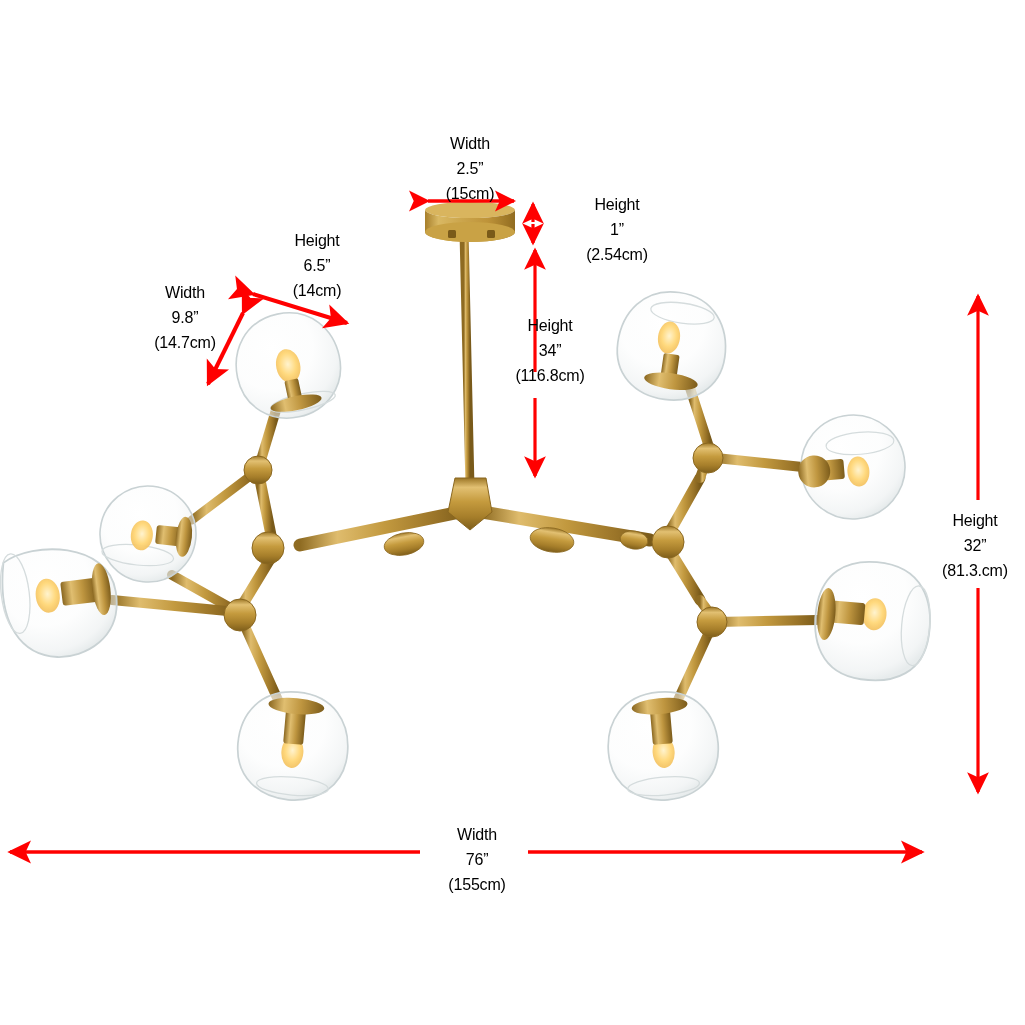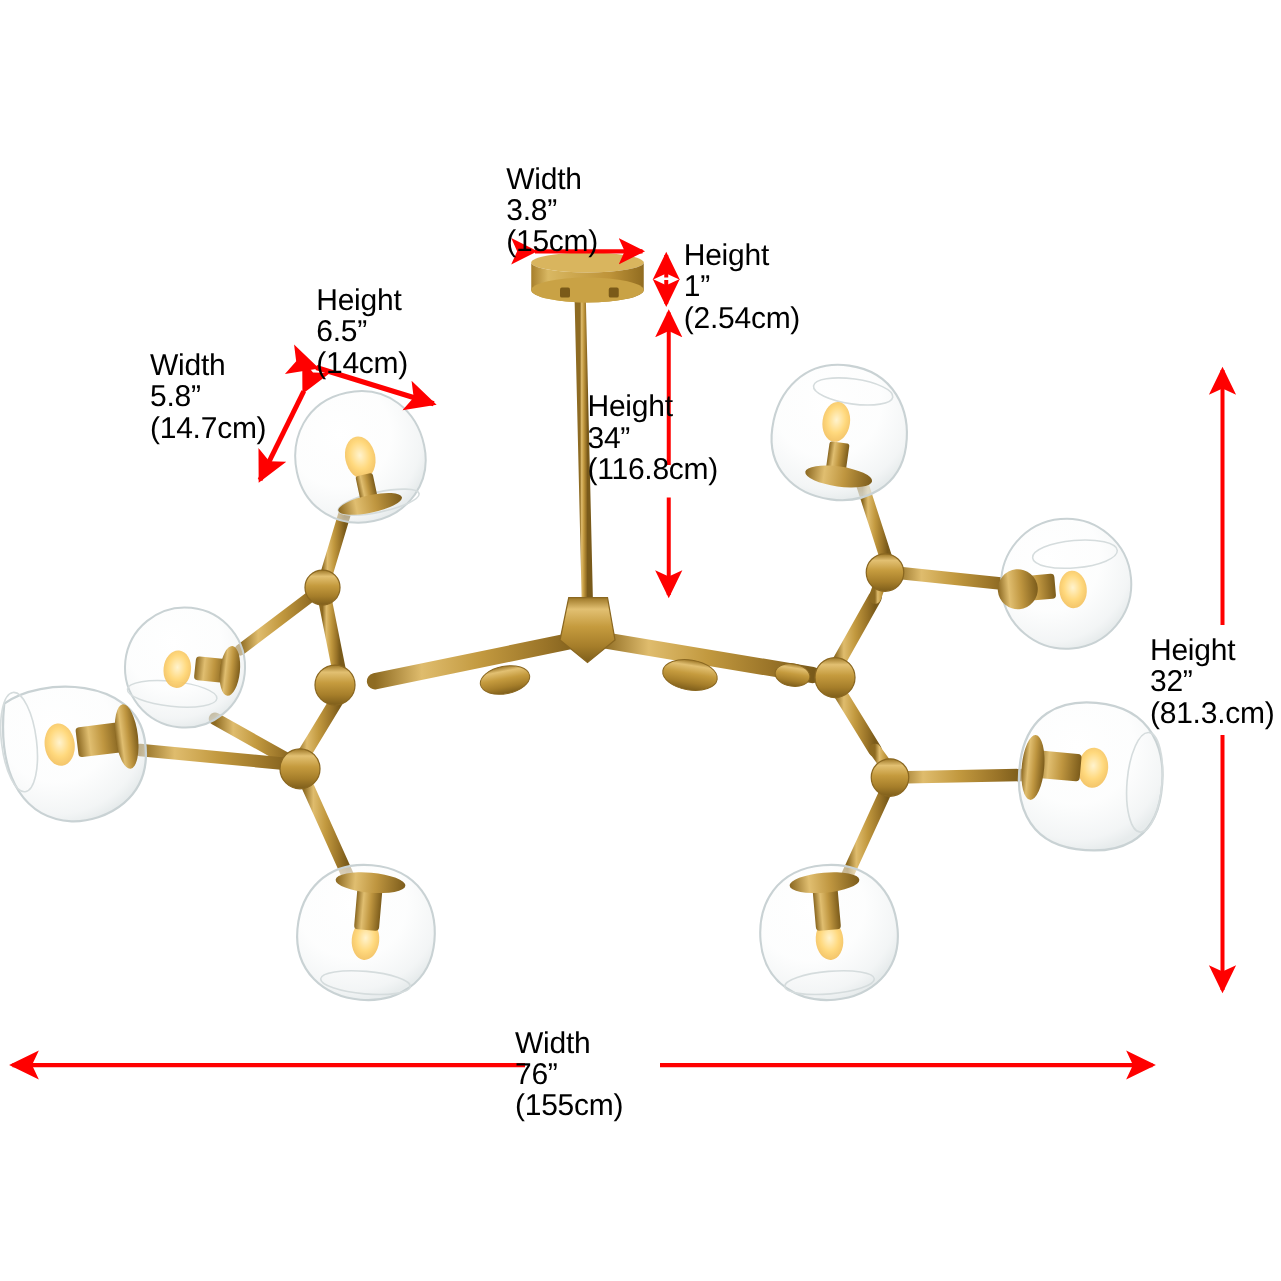--- a/index.html
+++ b/index.html
@@ -8,23 +8,23 @@
     width:1025px;height:1025px;overflow:hidden;
     font-family:"Liberation Sans","DejaVu Sans",sans-serif;
     position:relative;
   }
   #stage{position:relative;width:1025px;height:1025px;background:#fff;}
   svg.layer{position:absolute;left:0;top:0;width:1025px;height:1025px;}
   .dimlabel{
     position:absolute;
     color:#000;
     font-family:"Liberation Sans","DejaVu Sans",sans-serif;
-    font-size:24px;
+    font-size:16px;
     line-height:25px;
-    text-align:left;
+    text-align:center;
     white-space:nowrap;
     letter-spacing:-0.2px;
   }
   .dimlabel span{display:block;}
 </style>
 </head>
 <body>
 
 <div id="stage">
 
@@ -218,21 +218,21 @@
       <line x1="978" y1="500" x2="978" y2="296" marker-end="url(#ahs)" stroke-width="3.2"></line>
       <line x1="978" y1="588" x2="978" y2="792" marker-end="url(#ahs)" stroke-width="3.2"></line>
 
       <line x1="420" y1="852" x2="10" y2="852" marker-end="url(#ahs)" stroke-width="3.4"></line>
       <line x1="528" y1="852" x2="922" y2="852" marker-end="url(#ahs)" stroke-width="3.4"></line>
     </g>
   </svg>
 
   <div class="dimlabel" style="left:405px; top:131px; width:130px;">
     <span>Width</span>
-    <span>3.8”</span>
+    <span>2.5”</span>
     <span>(15cm)</span>
   </div>
 
   <div class="dimlabel" style="left:547px; top:192px; width:140px;">
     <span>Height</span>
     <span>1”</span>
     <span>(2.54cm)</span>
   </div>
 
   <div class="dimlabel" style="left:470px; top:313px; width:160px;">
@@ -242,21 +242,21 @@
   </div>
 
   <div class="dimlabel" style="left:253px; top:228px; width:128px;">
     <span>Height</span>
     <span>6.5”</span>
     <span>(14cm)</span>
   </div>
 
   <div class="dimlabel" style="left:120px; top:280px; width:130px;">
     <span>Width</span>
-    <span>5.8”</span>
+    <span>9.8”</span>
     <span>(14.7cm)</span>
   </div>
 
   <div class="dimlabel" style="left:920px; top:508px; width:110px;">
     <span>Height</span>
     <span>32”</span>
     <span>(81.3.cm)</span>
   </div>
 
   <div class="dimlabel" style="left:412px; top:822px; width:130px;">

